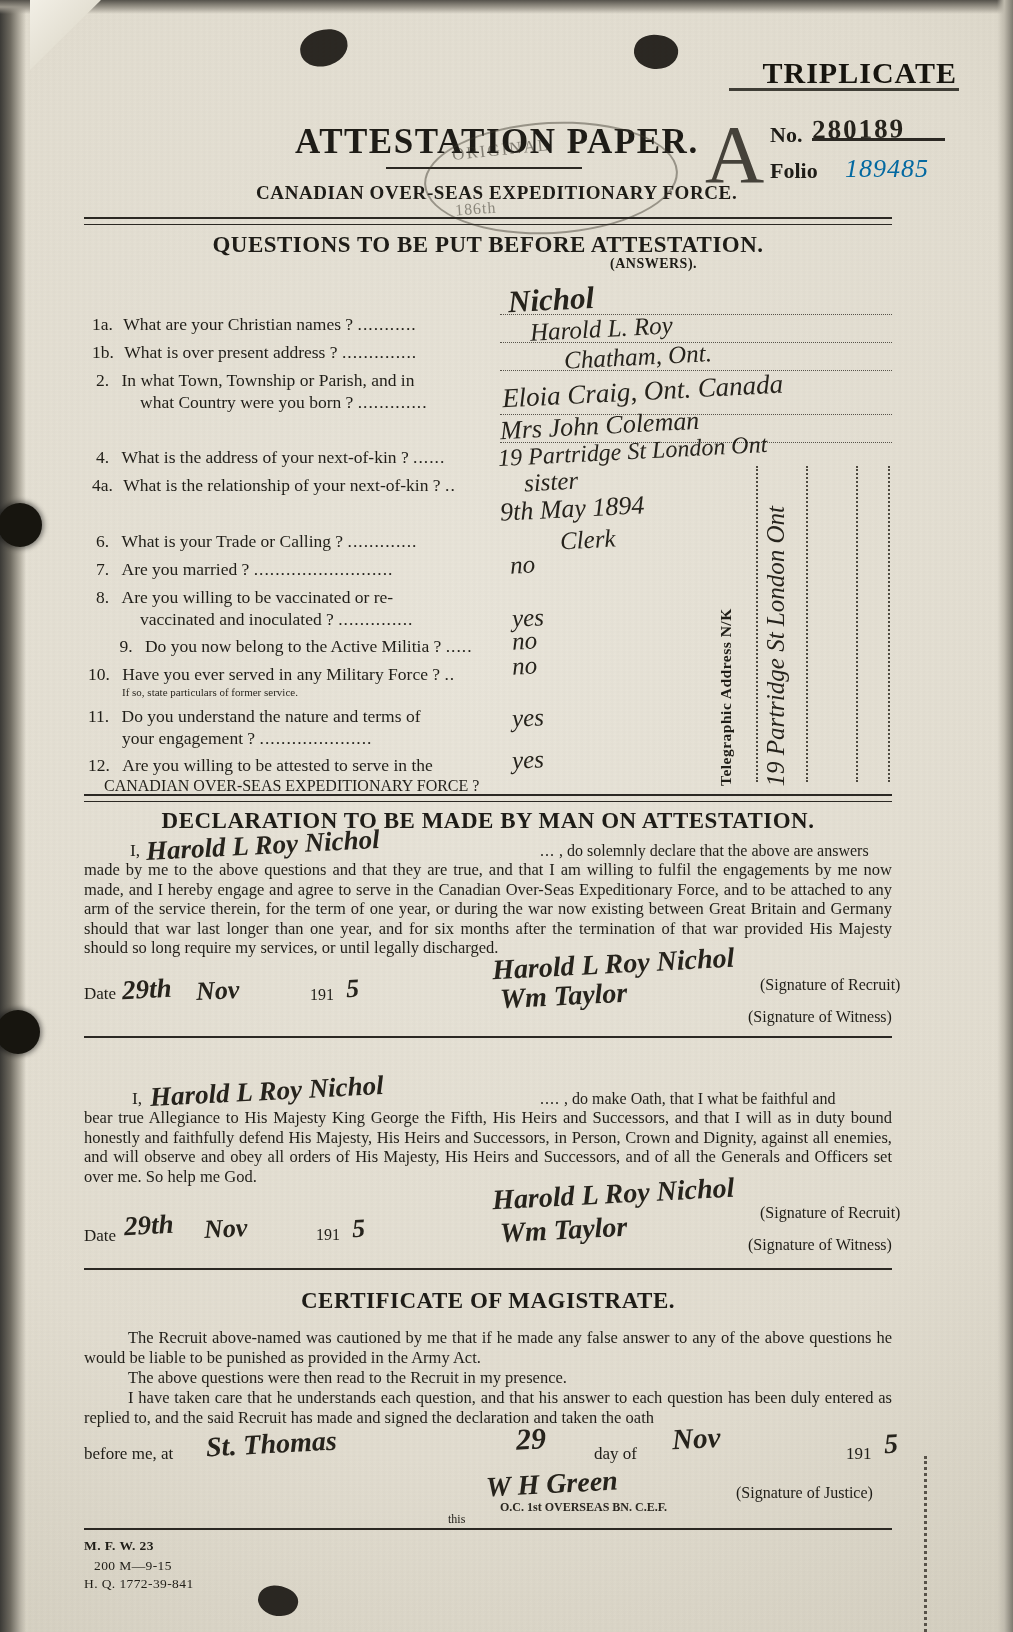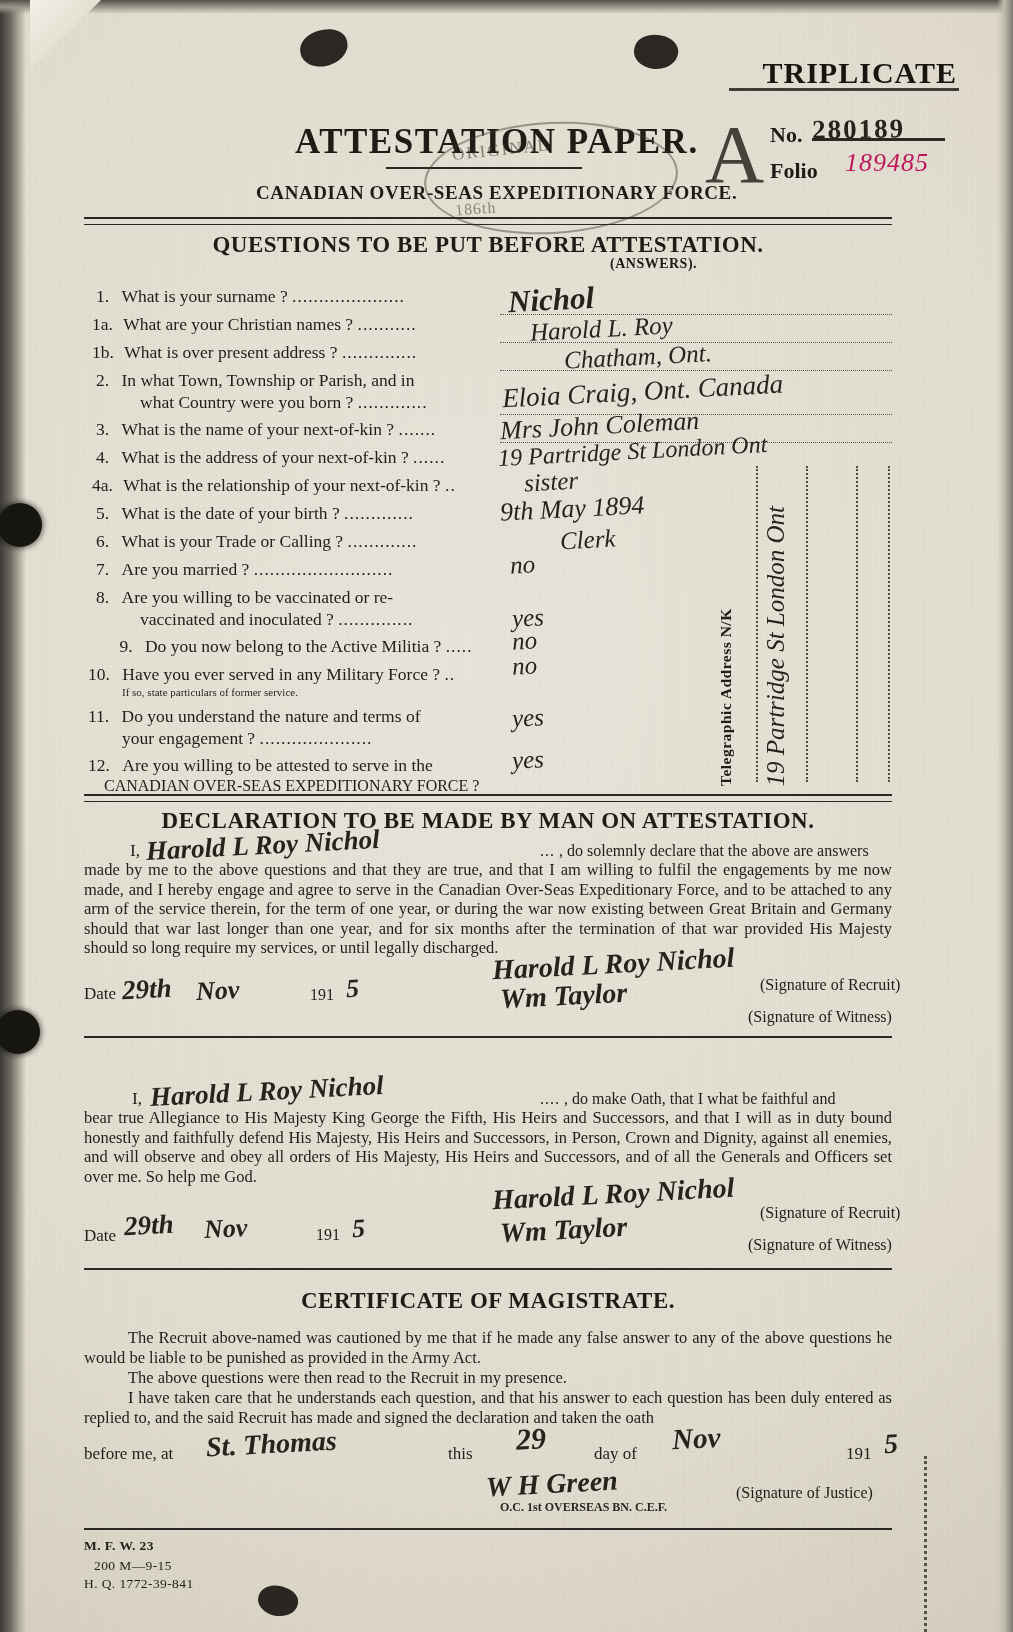--- a/index.html
+++ b/index.html
@@ -98,22 +98,22 @@
   }
   .no-value {
     position: absolute; left: 812px; top: 80px; font-size: 27px; font-weight: bold;
     letter-spacing: 2px; color: #2b2823;
   }
   .no-strike {
     position: absolute; left: 812px; top: 102px; width: 133px; height: 3px; background: #2b2823;
   }
   .folio-label { position: absolute; left: 770px; top: 122px; font-size: 22px; font-weight: bold; }
   .folio-value {
-    position: absolute; left: 845px; top: 112px; font-size: 26px;
-    font-family: "Liberation Serif", serif; font-style: italic; color: #be185d;
+    position: absolute; left: 845px; top: 118px; font-size: 26px;
+    font-family: "Liberation Serif", serif; font-style: italic; color: #0369a1;
     letter-spacing: 1px;
   }
   .big-a {
     position: absolute; left: 705px; top: 78px; font-size: 82px; line-height: 1;
     font-family: "Liberation Serif", serif; color: #2a2720; opacity: 0.85;
   }
   
   .stamp {
     position: absolute; left: 424px; top: 86px; width: 250px; height: 108px;
     border: 2px solid rgba(60,55,45,0.45);
@@ -221,62 +221,47 @@
     <div class="no-value hand b" style="left:812px; top:78px; transform:rotate(-1deg); font-style:normal;">280189</div>
     <div class="no-strike"></div>
     <div class="folio-label">Folio</div>
     <div class="folio-value">189485</div>
 
     <div class="hr-double" style="top:181px;"></div>
 
     <div class="sect-title" style="top:196px;">QUESTIONS TO BE PUT BEFORE ATTESTATION.</div>
     <div class="answers-label">(ANSWERS).</div>
 
-    <div class="q" style="left:96px; top:250px; width:400px;">
-      <span>1.</span>
-      <span style="margin-left:8px;">What is your surname ?</span>
-      <span class="dots">.....................</span>
-    </div>
     <div class="q" style="left:92px; top:278px; width:400px;">
       <span>1a.</span>
       <span style="margin-left:6px;">What are your Christian names ?</span>
       <span class="dots">...........</span>
     </div>
     <div class="q" style="left:92px; top:306px; width:400px;">
       <span>1b.</span>
       <span style="margin-left:6px;">What is over present address ?</span>
       <span class="dots">..............</span>
     </div>
     <div class="q" style="left:96px; top:334px; width:400px;">
       <span>2.</span>
       <span style="margin-left:8px;">In what Town, Township or Parish, and in</span>
     </div>
     <div class="q" style="left:140px; top:356px; width:380px;">
       <span>what Country were you born ?</span>
       <span class="dots">.............</span>
     </div>
-    <div class="q" style="left:96px; top:383px; width:400px;">
-      <span>3.</span>
-      <span style="margin-left:8px;">What is the name of your next-of-kin ?</span>
-      <span class="dots">.......</span>
-    </div>
     <div class="q" style="left:96px; top:411px; width:400px;">
       <span>4.</span>
       <span style="margin-left:8px;">What is the address of your next-of-kin ?</span>
       <span class="dots">......</span>
     </div>
     <div class="q" style="left:92px; top:439px; width:420px;">
       <span>4a.</span>
       <span style="margin-left:6px;">What is the relationship of your next-of-kin ?</span>
       <span class="dots">..</span>
-    </div>
-    <div class="q" style="left:96px; top:467px; width:400px;">
-      <span>5.</span>
-      <span style="margin-left:8px;">What is the date of your birth ?</span>
-      <span class="dots">.............</span>
     </div>
     <div class="q" style="left:96px; top:495px; width:400px;">
       <span>6.</span>
       <span style="margin-left:8px;">What is your Trade or Calling ?</span>
       <span class="dots">.............</span>
     </div>
     <div class="q" style="left:96px; top:523px; width:400px;">
       <span>7.</span>
       <span style="margin-left:8px;">Are you married ?</span>
       <span class="dots">..........................</span>
@@ -392,21 +377,21 @@
     <div class="hr-single" style="top:1232px;"></div>
 
     <div class="sect-title" style="top:1252px;">CERTIFICATE OF MAGISTRATE.</div>
 
     <div class="para" style="left:84px; top:1332px; width:808px; text-indent:44px;">The above questions were then read to the Recruit in my presence.</div>
     <div class="para" style="left:84px; top:1292px; width:808px; text-indent:44px;">The Recruit above-named was cautioned by me that if he made any false answer to any of the above questions he would be liable to be punished as provided in the Army Act.</div>
     <div class="para" style="left:84px; top:1352px; width:808px; text-indent:44px;">I have taken care that he understands each question, and  that his answer to each question has been duly entered as replied to, and the said Recruit has made and signed the declaration and taken the oath</div>
 
     <div class="q" style="left:84px; top:1408px; font-size:17px;">before me, at</div>
     <div class="hand b" style="left:206px; top:1392px; font-size:28px;">St. Thomas</div>
-    <div class="q" style="left:448px; top:1408px; font-size:17px;">this</div>
+    <div class="q" style="left:448px; top:1476px; font-size:12px;">this</div>
     <div class="hand b" style="left:516px; top:1386px; font-size:30px;">29</div>
     <div class="q" style="left:594px; top:1408px; font-size:17px;">day of</div>
     <div class="hand b" style="left:672px; top:1386px; font-size:29px;">Nov</div>
     <div class="q" style="left:846px; top:1408px; font-size:17px;">191</div>
     <div class="hand b" style="left:884px; top:1392px; font-size:28px;">5</div>
 
     <div class="hand b" style="left:486px; top:1432px; font-size:28px;">W H Green</div>
     <div class="smallnote" style="left:500px; top:1464px; font-weight:bold; font-size:12px;">O.C. 1st OVERSEAS BN. C.E.F.</div>
     <div class="sigcap" style="left:736px; top:1448px;">(Signature of Justice)</div>
 

